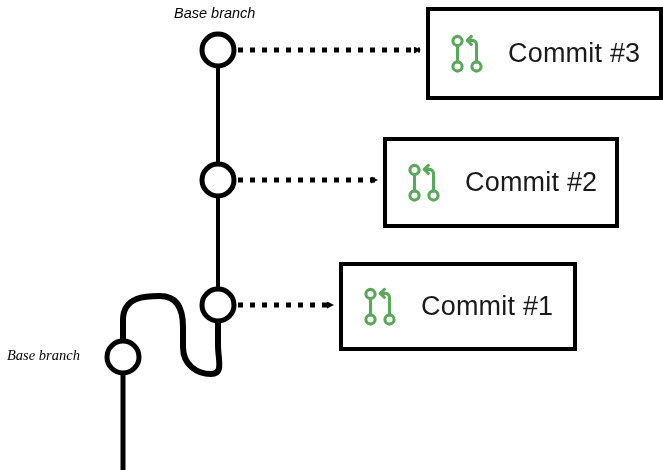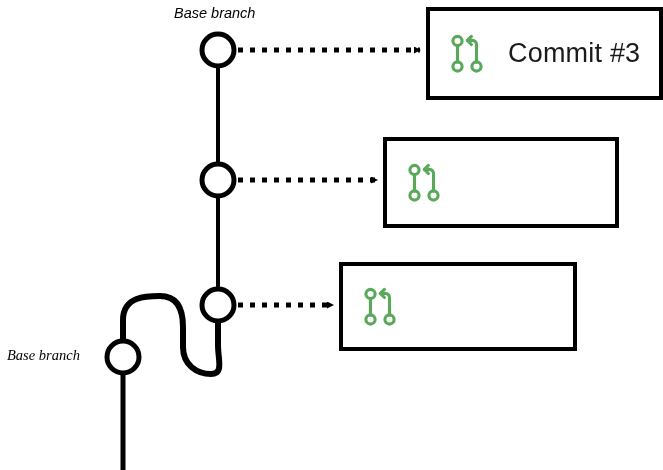--- a/index.html
+++ b/index.html
@@ -146,28 +146,30 @@
     <svg class="commit-icon" viewBox="0 0 36 40" xmlns="http://www.w3.org/2000/svg">
       <g fill="none" stroke="#5aa85a" stroke-width="3.1" stroke-linecap="round" stroke-linejoin="round">
         <circle cx="7.5" cy="7" r="4.6"></circle>
         <circle cx="7.5" cy="32.5" r="4.6"></circle>
         <line x1="7.5" y1="11.6" x2="7.5" y2="27.9"></line>
         <circle cx="26.5" cy="32.5" r="4.6"></circle>
         <path d="M26.5,27.9 L26.5,10.5 C26.5,8.2 24.7,6.4 22.4,6.4 L17.6,6.4"></path>
         <path d="M21.4,2.3 L17.3,6.4 L21.4,10.5"></path>
       </g>
     </svg>
+    <span class="commit-text">Commit #2</span>
   </div>
 
   <div class="commit-box" id="commit-box-1">
     <svg class="commit-icon" viewBox="0 0 36 40" xmlns="http://www.w3.org/2000/svg">
       <g fill="none" stroke="#5aa85a" stroke-width="3.1" stroke-linecap="round" stroke-linejoin="round">
         <circle cx="7.5" cy="7" r="4.6"></circle>
         <circle cx="7.5" cy="32.5" r="4.6"></circle>
         <line x1="7.5" y1="11.6" x2="7.5" y2="27.9"></line>
         <circle cx="26.5" cy="32.5" r="4.6"></circle>
         <path d="M26.5,27.9 L26.5,10.5 C26.5,8.2 24.7,6.4 22.4,6.4 L17.6,6.4"></path>
         <path d="M21.4,2.3 L17.3,6.4 L21.4,10.5"></path>
       </g>
     </svg>
+    <span class="commit-text">Commit #1</span>
   </div>
 
 </div>
 
 </body></html>

